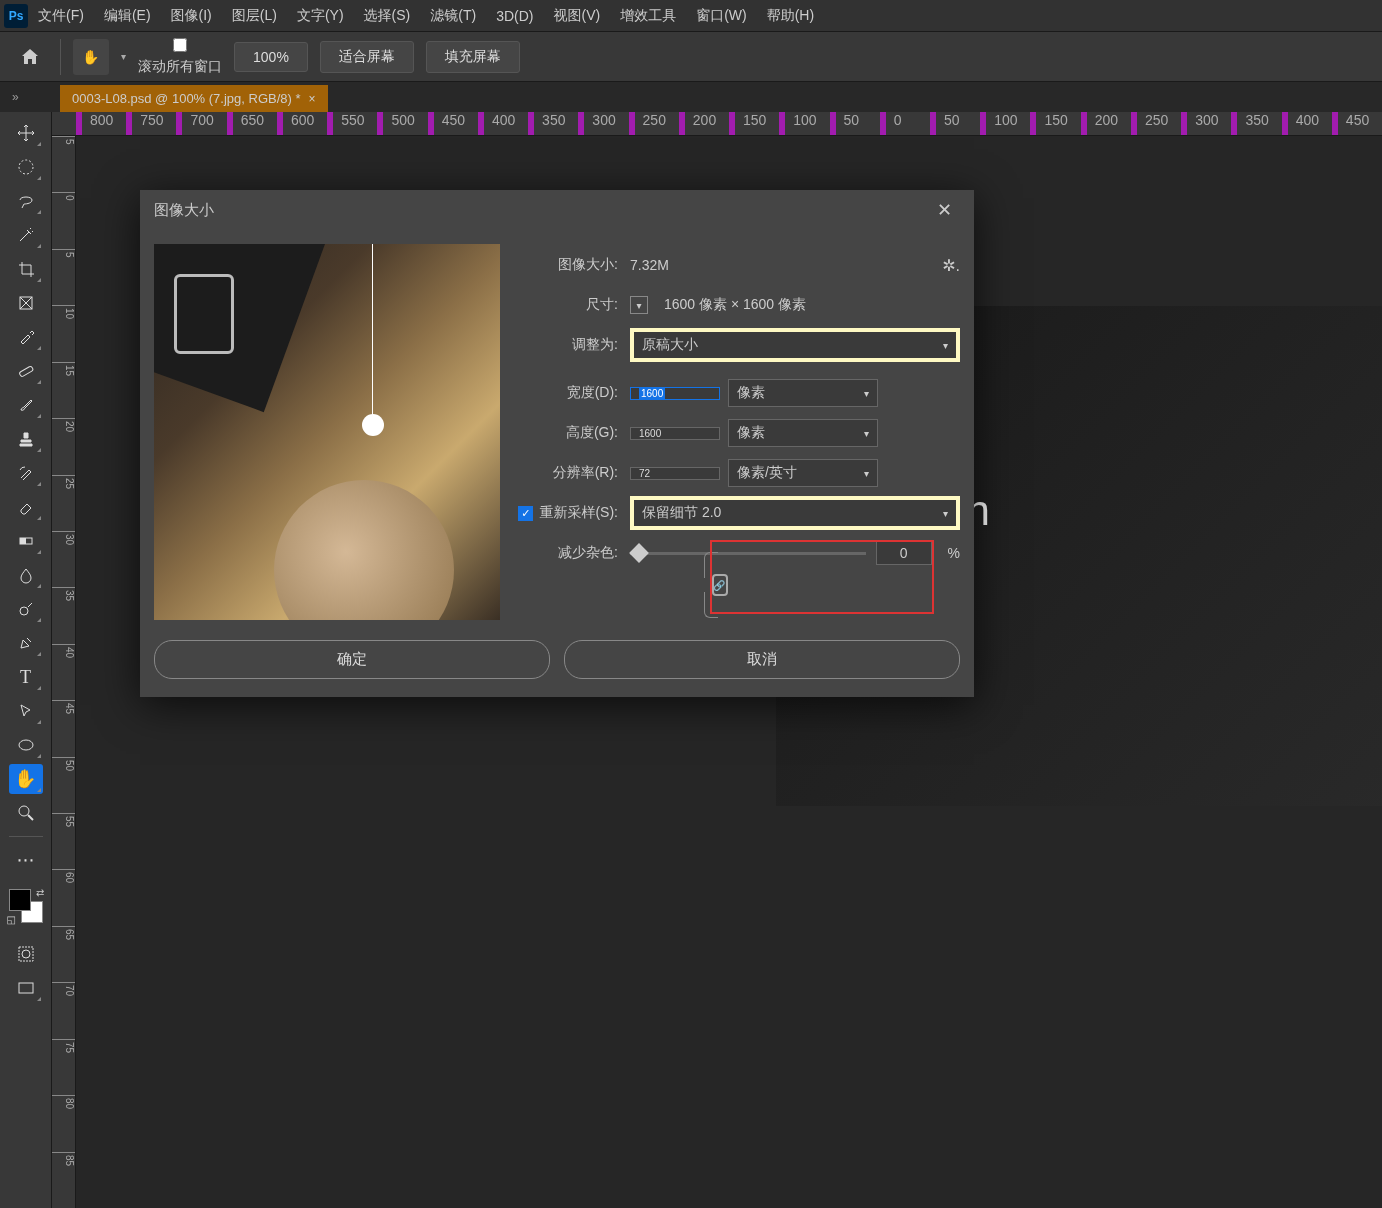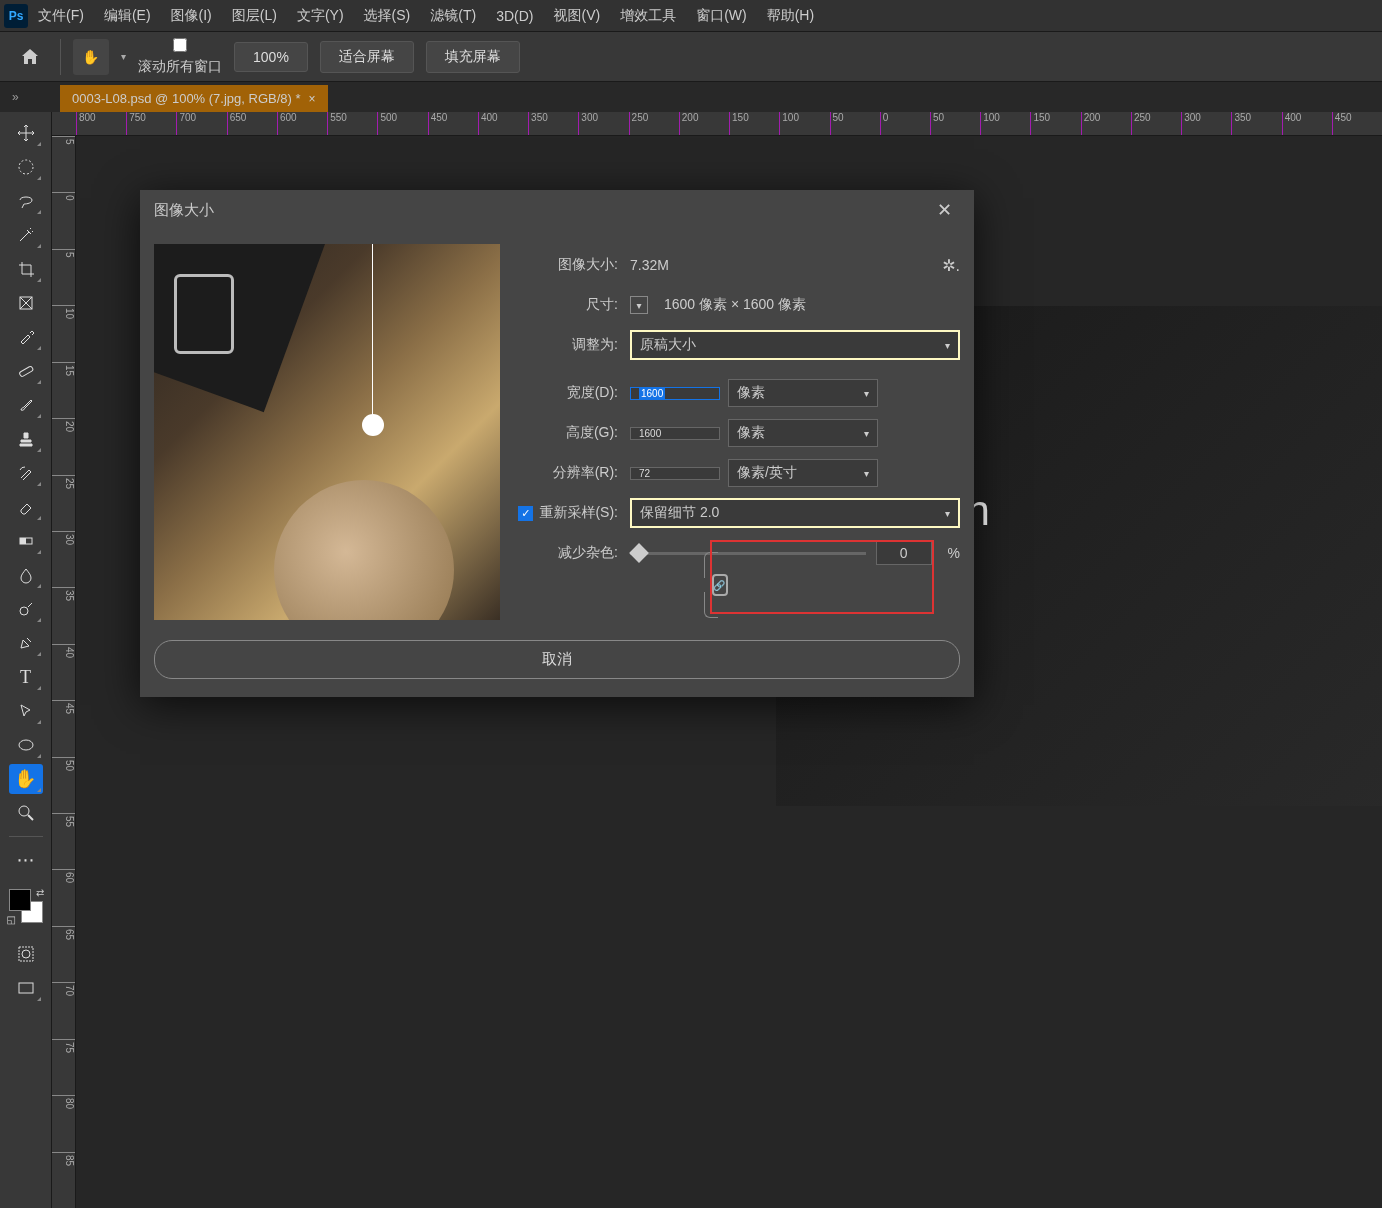--- a/index.html
+++ b/index.html
@@ -33,21 +33,21 @@
 .tool-sep { width:34px; height:1px; background:#555; margin:4px 0; }
 .color-swatches { position:relative; width:38px; height:38px; margin-top:8px; }
 .color-swatches .fg { position:absolute; width:22px; height:22px; background:#000; border:1px solid #888; left:2px; top:2px; z-index:1; }
 .color-swatches .bg { position:absolute; width:22px; height:22px; background:#fff; border:1px solid #888; right:2px; bottom:2px; }
 .color-swatches .swap { position:absolute; right:0; top:0; font-size:10px; }
 .color-swatches .reset { position:absolute; left:0; bottom:0; font-size:10px; }
 
 
 .canvas-area { flex:1; background:#262626; position:relative; overflow:hidden; }
 .ruler-h { height:24px; background:#383838; border-bottom:1px solid #1a1a1a; display:flex; position:relative; overflow:hidden; padding-left:24px; }
-.ruler-h .tick { flex:1; border-left:1px solid #a21caf; font-size:10px; padding-left:2px; color:#aaa; }
+.ruler-h .tick { flex:1; border-left:6px solid #a21caf; font-size:14px; padding-left:8px; color:#aaa; }
 .ruler-v { width:24px; background:#383838; border-right:1px solid #1a1a1a; position:absolute; left:0; top:24px; bottom:0; display:flex; flex-direction:column; }
 .ruler-v .tick { flex:1; border-top:1px solid #888; font-size:10px; color:#aaa; writing-mode:vertical-rl; padding-top:2px; }
 .canvas-content { position:absolute; left:24px; top:24px; right:0; bottom:0; }
 .doc-bg { position:absolute; left:700px; top:170px; width:700px; height:500px; background:linear-gradient(135deg,#1a1a1a,#2a2a2a); }
 .doc-text { position:absolute; left:720px; top:200px; font-size:42px; color:#fff; line-height:1.6; font-weight:300; }
 .highlight-text { color:#ffcc00; font-weight:bold; font-size:46px; letter-spacing:-1px; }
 
 
 .dialog { position:absolute; left:140px; top:190px; width:834px; background:#454545; box-shadow:0 8px 40px rgba(0,0,0,0.7); z-index:100; }
 .dialog-title { height:40px; display:flex; align-items:center; justify-content:space-between; padding:0 14px; font-size:15px; }
@@ -59,21 +59,21 @@
 .preview .clip { position:absolute; width:60px; height:80px; border:3px solid #bbb; border-radius:6px; top:30px; left:20px; }
 .preview .probe-line { position:absolute; width:1px; background:#fff; height:180px; left:218px; top:0; }
 .preview .probe-ball { position:absolute; width:22px; height:22px; background:#fff; border-radius:50%; left:208px; top:170px; }
 .form { flex:1; padding-top:6px; }
 .form-row { display:flex; align-items:center; margin-bottom:10px; height:30px; }
 .form-label { width:130px; text-align:right; padding-right:12px; font-size:14px; color:#ccc; }
 .form-val { flex:1; display:flex; align-items:center; gap:8px; font-size:14px; }
 .dim-text { color:#ccc; }
 .dim-drop { width:18px; height:18px; border:1px solid #888; display:inline-flex; align-items:center; justify-content:center; font-size:10px; margin-right:8px; }
 .gear-icon { font-size:16px; color:#ccc; }
-.select-box { background:#3a3a3a; border:2px solid #fef9c3; padding:4px 8px; flex:1; display:flex; justify-content:space-between; align-items:center; }
+.select-box { background:#3a3a3a; border:4px solid #fef9c3; padding:4px 8px; flex:1; display:flex; justify-content:space-between; align-items:center; }
 .select-box .chev { font-size:10px; }
 .input-num { background:#3a3a3a; border:1px solid #666; padding:0 8px; width:90px; color:#ddd; font-size:10px; }
 .input-num.selected { border:1px solid #1473e6; color:#fff; }
 .input-num.selected .val-sel { background:#1473e6; padding:0 2px; }
 .unit-sel { background:#3a3a3a; border:1px solid #666; padding:4px 8px; width:150px; display:flex; justify-content:space-between; align-items:center; }
 .unit-sel .chev { font-size:10px; }
 .link-wrap { position:absolute; left:562px; top:360px; width:34px; height:70px; border:2px solid transparent; }
 .link-bracket-top { position:absolute; left:0; top:0; width:14px; height:26px; border-left:1px solid #888; border-top:1px solid #888; border-top-left-radius:6px; }
 .link-bracket-bot { position:absolute; left:0; bottom:0; width:14px; height:26px; border-left:1px solid #888; border-bottom:1px solid #888; border-bottom-left-radius:6px; }
 .link-icon { position:absolute; left:8px; top:22px; width:16px; height:22px; border:2px solid #aaa; border-radius:4px; font-size:10px; display:flex; align-items:center; justify-content:center; }
@@ -448,15 +448,16 @@
   </div>
 
   <div class="link-wrap">
     <div class="link-bracket-top"></div>
     <div class="link-icon">🔗</div>
     <div class="link-bracket-bot"></div>
   </div>
   <div class="red-box rb1"></div>
 
   <div class="dialog-btns">
+    <div class="dlg-btn">确定</div>
     <div class="dlg-btn">取消</div>
   </div>
 </div>
 
 </body></html>

